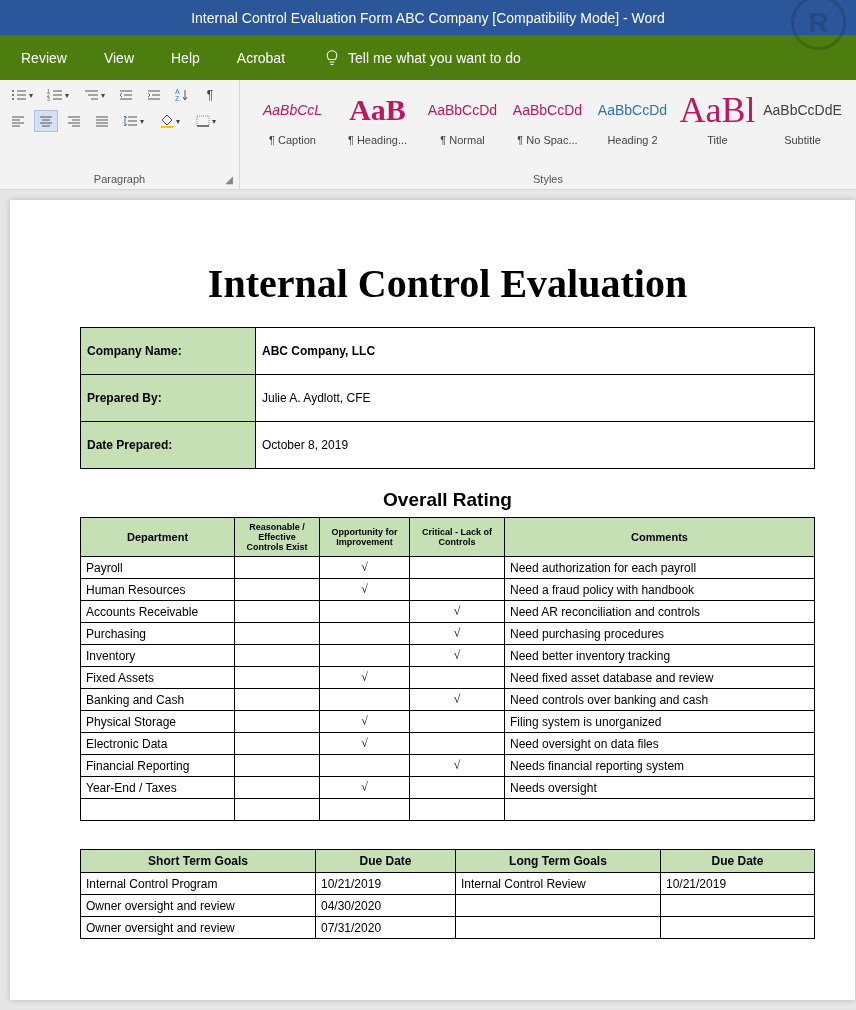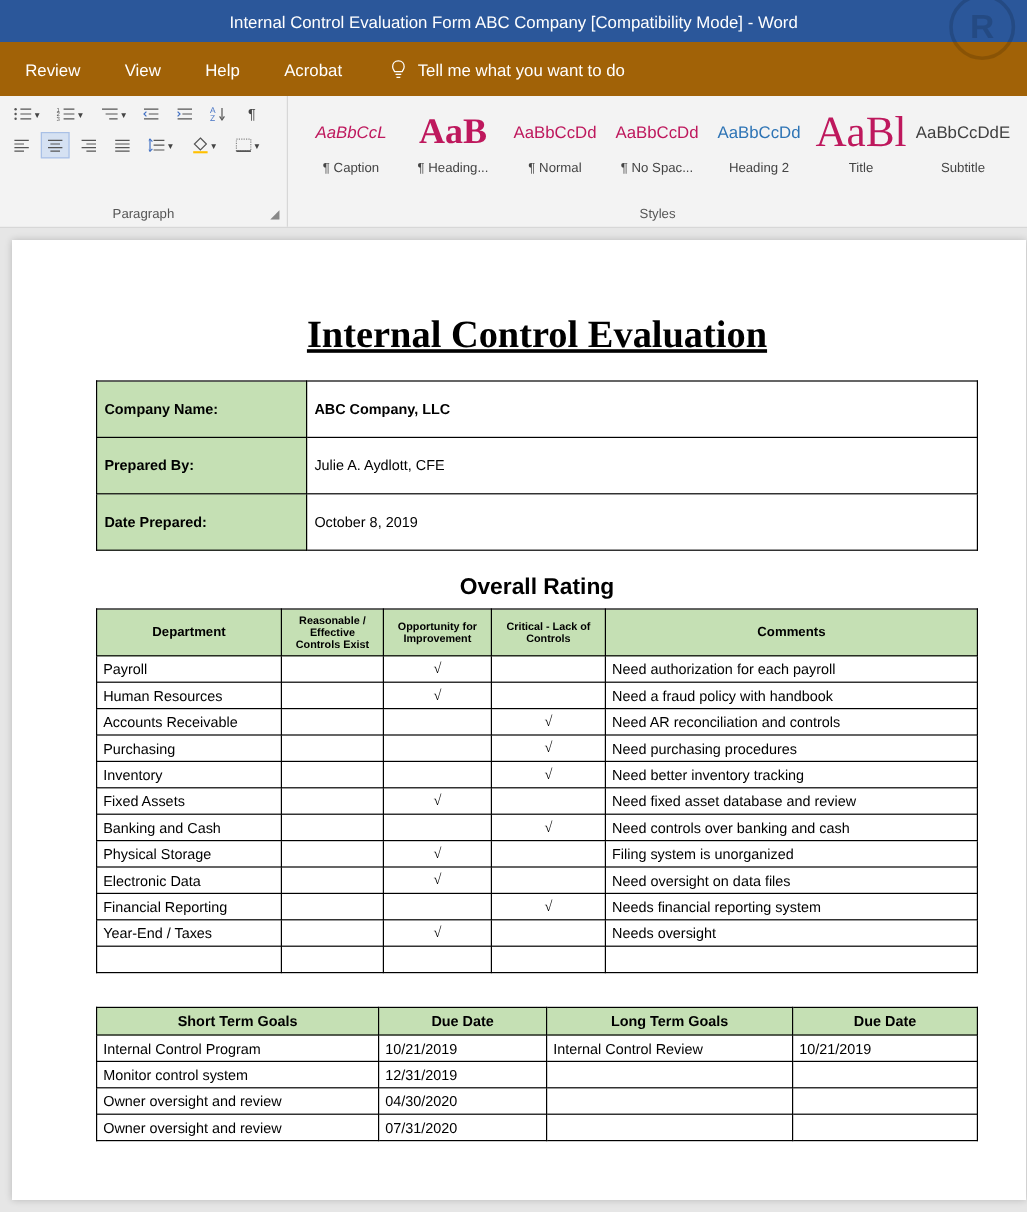--- a/index.html
+++ b/index.html
@@ -27,21 +27,21 @@
   display: flex;
   align-items: center;
   justify-content: center;
   font-size: 28px;
   font-weight: bold;
   color: rgba(0,0,0,0.15);
 }
 
 
 .tabs {
-  background: #a16207;
+  background: #4d7c0f;
   color: #fff;
   height: 45px;
   display: flex;
   align-items: center;
   padding-left: 15px;
   gap: 25px;
   font-size: 14px;
 }
 .tab-item { padding: 6px 6px; cursor: pointer; }
 .tell-me { display: flex; align-items: center; gap: 8px; margin-left: 8px; }
@@ -117,25 +117,24 @@
   width: 845px;
   min-height: 800px;
   box-shadow: 0 0 6px rgba(0,0,0,0.2);
   padding: 60px 40px 20px 70px;
   font-family: Verdana, Geneva, sans-serif;
 }
 
 
 .doc-title {
   font-family: 'Times New Roman', serif;
-  font-size: 32px;
+  font-size: 40px;
   font-weight: bold;
   text-align: center;
   margin-bottom: 20px;
-  text-decoration: underline;
 }
 
 
 .info-table { width: 100%; border-collapse: collapse; font-size: 12px; }
 .info-table td { border: 1px solid #000; padding: 16px 6px; vertical-align: bottom; }
 .info-table td.label { background: #c5e0b4; font-weight: bold; width: 175px; height: 30px; vertical-align: bottom; }
 .info-table td.value { font-weight: bold; vertical-align: top; }
 .info-table td.value.normal { font-weight: normal; }
 
 
@@ -482,26 +481,20 @@
         </tr>
       </thead>
       <tbody id="goals-body">
           <tr>
             <td>Internal Control Program</td>
             <td>10/21/2019</td>
             <td>Internal Control Review</td>
             <td>10/21/2019</td>
           </tr>
           <tr>
-            <td>Monitor control system</td>
-            <td>12/31/2019</td>
-            <td></td>
-            <td></td>
-          </tr>
-          <tr>
             <td>Owner oversight and review</td>
             <td>04/30/2020</td>
             <td></td>
             <td></td>
           </tr>
           <tr>
             <td>Owner oversight and review</td>
             <td>07/31/2020</td>
             <td></td>
             <td></td>

